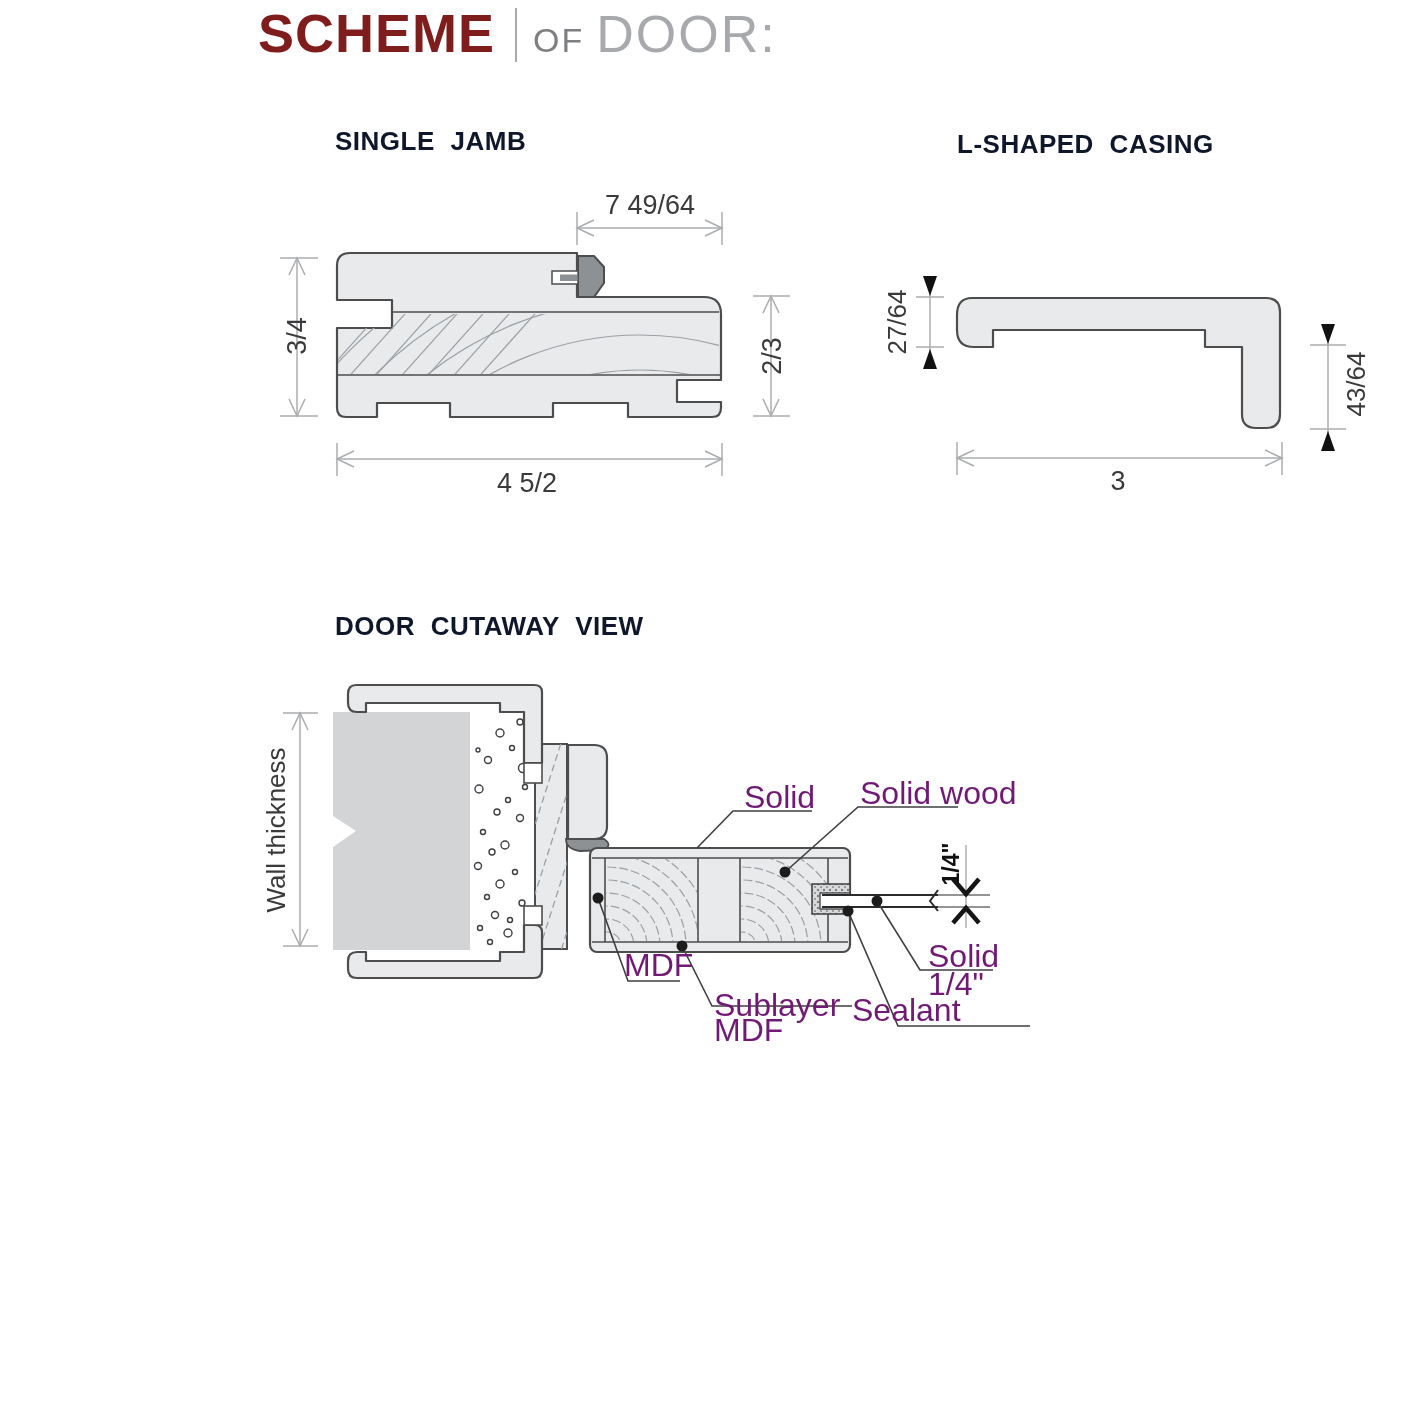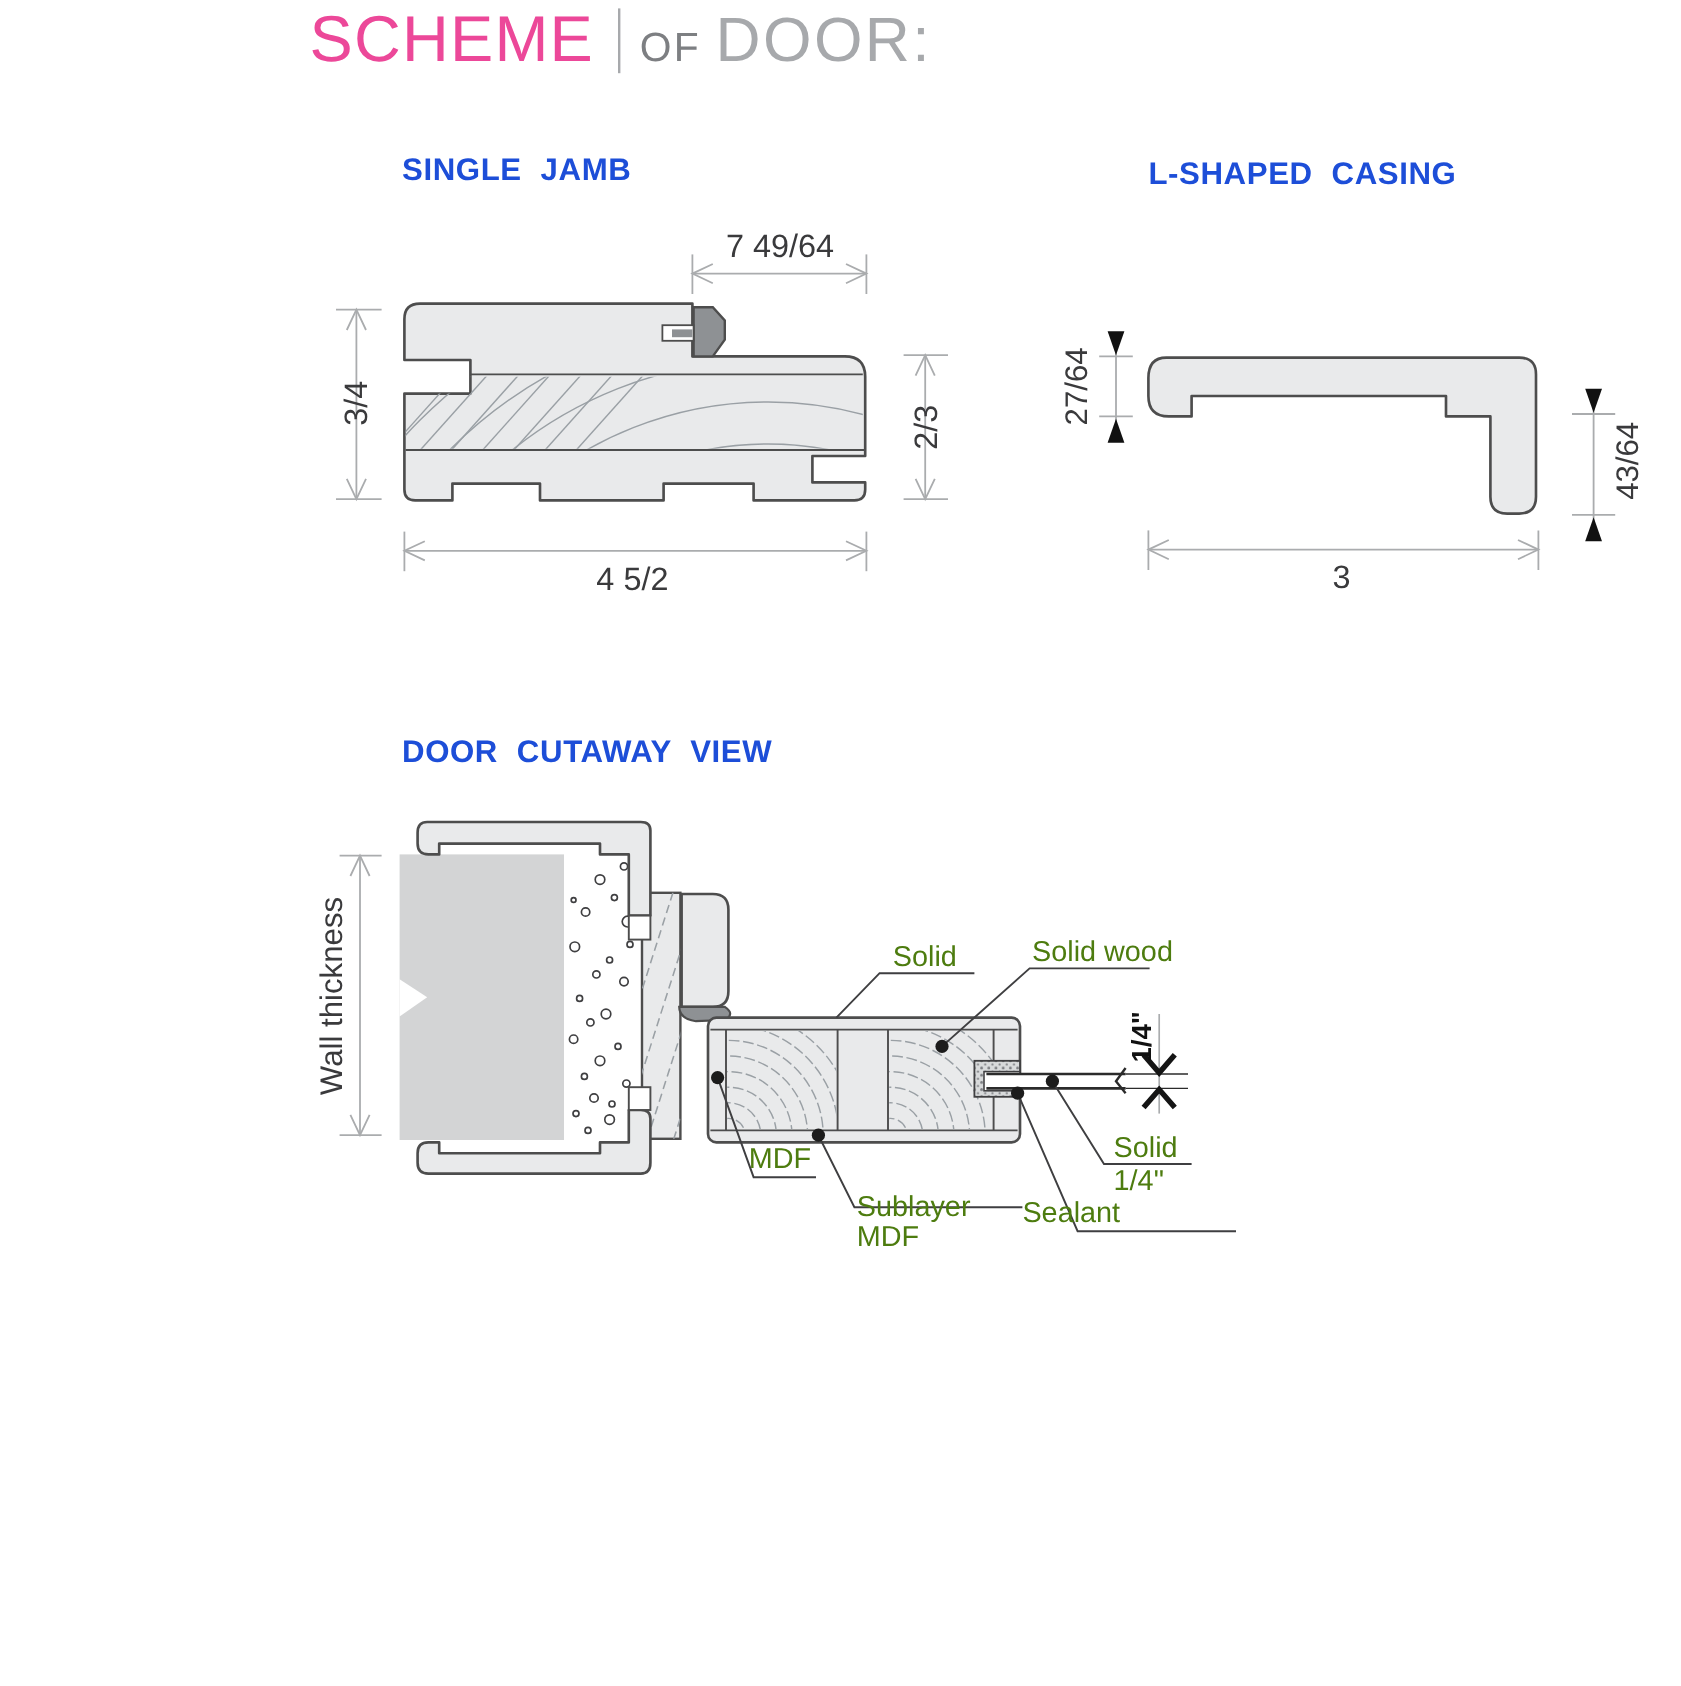--- a/index.html
+++ b/index.html
@@ -1,28 +1,28 @@
 <!DOCTYPE html>
 <html><head>
 <meta charset="utf-8">
 <style>
   html,body{margin:0;padding:0;background:#fff;}
   body{width:1401px;height:1405px;position:relative;overflow:hidden;
        font-family:"Liberation Sans",sans-serif;}
   .abs{position:absolute;}
   .hdr{left:258px;top:2px;white-space:nowrap;}
-  .hdr .w1{font-size:54px;font-weight:400;color:#ec4899;letter-spacing:1px;margin-top:21px;}
+  .hdr .w1{font-size:54px;font-weight:700;color:#7f1d1d;letter-spacing:1px;margin-top:21px;}
   .hdr .bar{display:inline-block;width:0;height:54px;border-left:2px solid #a7a9ac;
             margin:0 16px 0 20px;vertical-align:-10px;}
   .hdr .w2{font-size:34px;font-weight:400;color:#7d7f82;letter-spacing:2px;}
   .hdr .w3{font-size:52px;font-weight:400;color:#a7a9ac;letter-spacing:2px;}
-  .sec-title{font-size:26px;font-weight:700;color:#1d4ed8;letter-spacing:.5px;word-spacing:8px;}
+  .sec-title{font-size:26px;font-weight:700;color:#0f172a;letter-spacing:.5px;word-spacing:8px;}
   .dim{font-size:27px;color:#3a3a3c;text-align:center;}
   .rot{transform:rotate(-90deg);transform-origin:center;line-height:28px;height:28px;}
-  .lbl{font-size:24px;color:#4d7c0f;line-height:25px;}
+  .lbl{font-size:32px;color:#701a75;line-height:25px;}
   .glassdim{font-size:23px;font-weight:700;color:#111;text-align:center;}
   svg{position:absolute;left:0;top:0;}
 </style>
 </head>
 <body>
 
 <svg width="1401" height="1405" viewBox="0 0 1401 1405">
   <defs>
     <clipPath id="jambOutlineClip">
       <path d="M 350,253 H 577 V 297 H 704 Q 721,297 721,314 V 380 H 677 V 402 H 721 V 408 Q 721,417 712,417 H 628 V 403 H 553 V 417 H 450 V 403 H 377 V 417 H 346 Q 337,417 337,408 V 328 H 392 V 300 H 337 V 266 Q 337,253 350,253 Z"></path>

